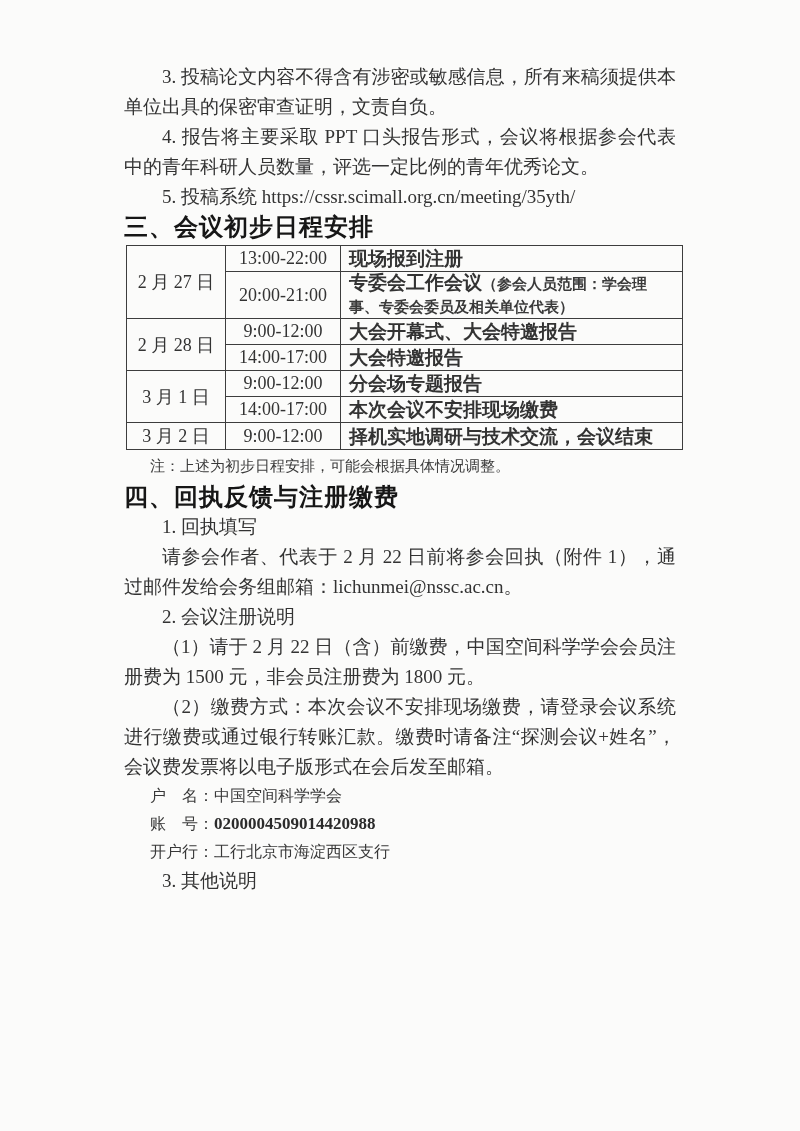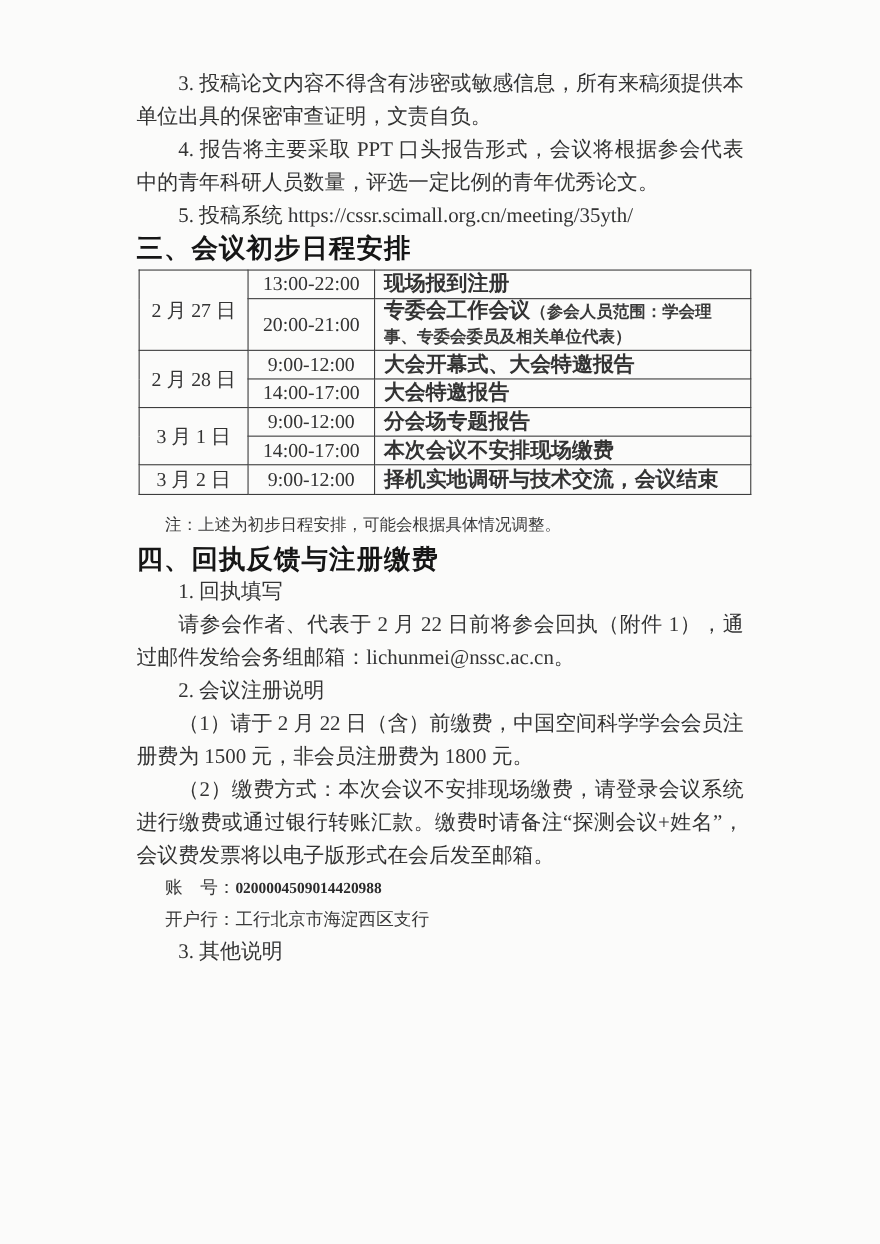--- a/index.html
+++ b/index.html
@@ -44,34 +44,34 @@
     color: #333;
     overflow: hidden;
   }
   tr.row-s { height: 26px; }
   tr.row-d { height: 45px; }
   td.c-date  { width: 96px;  text-align: center; font-size: 18px; margin-left: 24px; }
   td.c-time  { width: 112px; text-align: center; font-size: 18px; }
   td.c-event { padding: 0 8px; font-size: 19px; line-height: 21px; font-weight: bold; }
   .kai-inline { font-size: 15px; color: #3a3a3a; }
   .note {
-    margin: 16px 0 0 26px;
+    margin: 4px 0 0 26px;
     font-size: 15px;
     line-height: 24px;
     color: #3a3a3a;
   }
   .bank-line {
     margin: 0 0 0 26px;
     font-size: 16px;
     line-height: 28px;
     color: #383838;
   }
   .bank-value.num {
     font-weight: 600;
-    font-size: 14px;
+    font-size: 17px;
     color: #2b2b2b;
   }
 </style>
 </head>
 <body>
 
 <div class="page">
 
   <p class="para">3. 投稿论文内容不得含有涉密或敏感信息，所有来稿须提供本单位出具的保密审查证明，文责自负。</p>
   <p class="para">4. 报告将主要采取 PPT 口头报告形式，会议将根据参会代表中的青年科研人员数量，评选一定比例的青年优秀论文。</p>
@@ -121,20 +121,21 @@
   <h3 class="heading s4">四、回执反馈与注册缴费</h3>
 
   <p class="para">1. 回执填写</p>
   <p class="para">请参会作者、代表于 2 月 22 日前将参会回执（附件 1），通过邮件发给会务组邮箱：lichunmei@nssc.ac.cn。</p>
 
   <p class="para">2. 会议注册说明</p>
   <p class="para">（1）请于 2 月 22 日（含）前缴费，中国空间科学学会会员注册费为 1500 元，非会员注册费为 1800 元。</p>
   <p class="para">（2）缴费方式：本次会议不安排现场缴费，请登录会议系统进行缴费或通过银行转账汇款。缴费时请备注“探测会议+姓名”，会议费发票将以电子版形式在会后发至邮箱。</p>
 
   <div>
+    <p class="bank-line"><span class="bank-label">户　名：</span><span class="bank-value">中国空间科学学会</span></p>
     <p class="bank-line"><span class="bank-label">账　号：</span><span class="bank-value num">0200004509014420988</span></p>
     <p class="bank-line"><span class="bank-label">开户行：</span><span class="bank-value">工行北京市海淀西区支行</span></p>
   </div>
 
 
   <p class="para">3. 其他说明</p>
 
 </div>
 
 </body></html>

